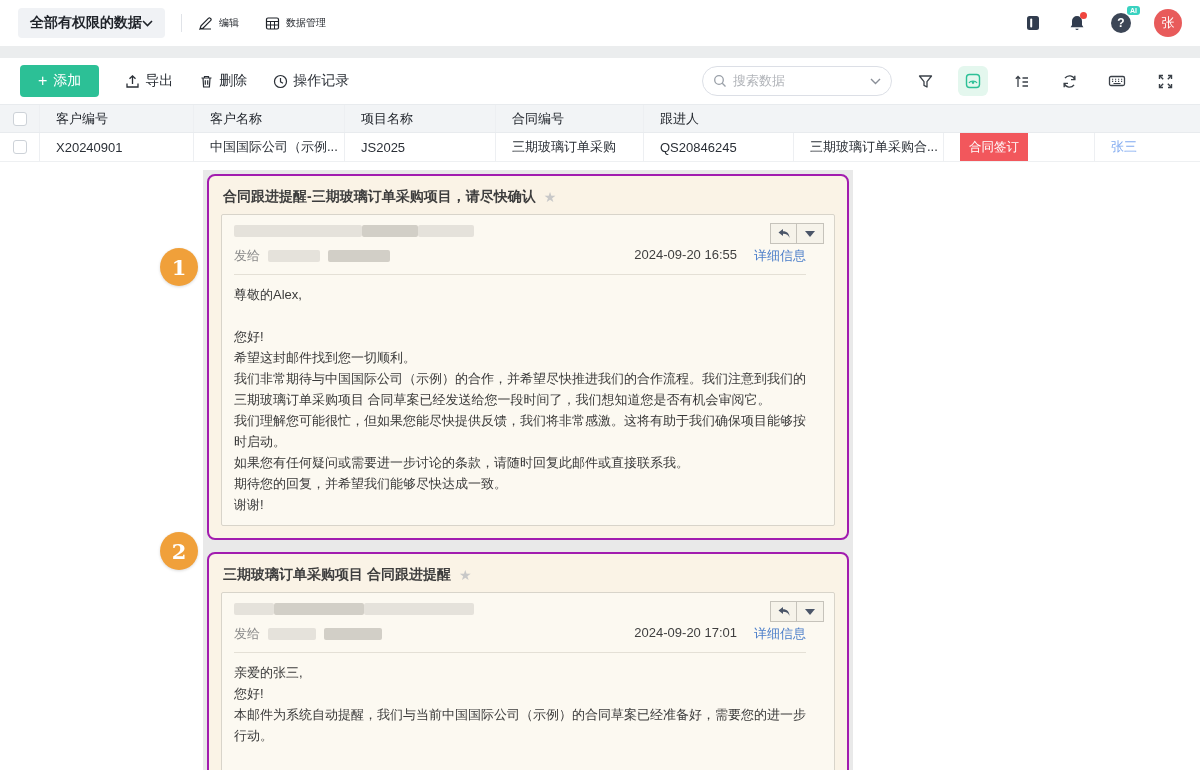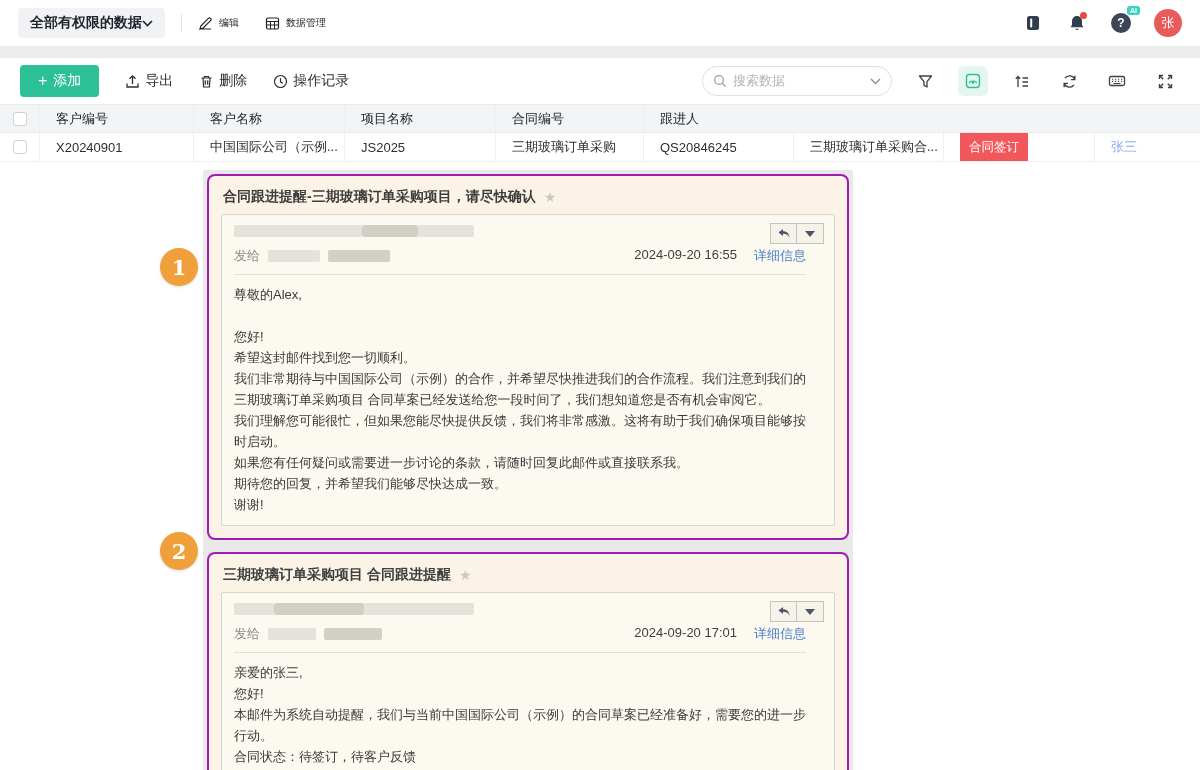--- a/index.html
+++ b/index.html
@@ -327,21 +327,20 @@
             <span class="bar bar-d" style="width:58px;"></span>
           <span class="to-right">
             <span class="mail-time">2024-09-20 17:01</span>
             <span class="detail-link">详细信息</span>
           </span>
         </div>
         <div class="mail-body">
           <div class="email-line">亲爱的张三,</div>
           <div class="email-line">您好!</div>
           <div class="email-line">本邮件为系统自动提醒，我们与当前中国国际公司（示例）的合同草案已经准备好，需要您的进一步行动。</div>
-          <div class="email-line">合同状态：待签订，待客户反馈</div>
           <div class="email-line"></div>
 
         </div>
       </div>
     </div>
 
   </div>
 
   <div class="num-badge" id="num1">1</div>
   <div class="num-badge" id="num2">2</div>

